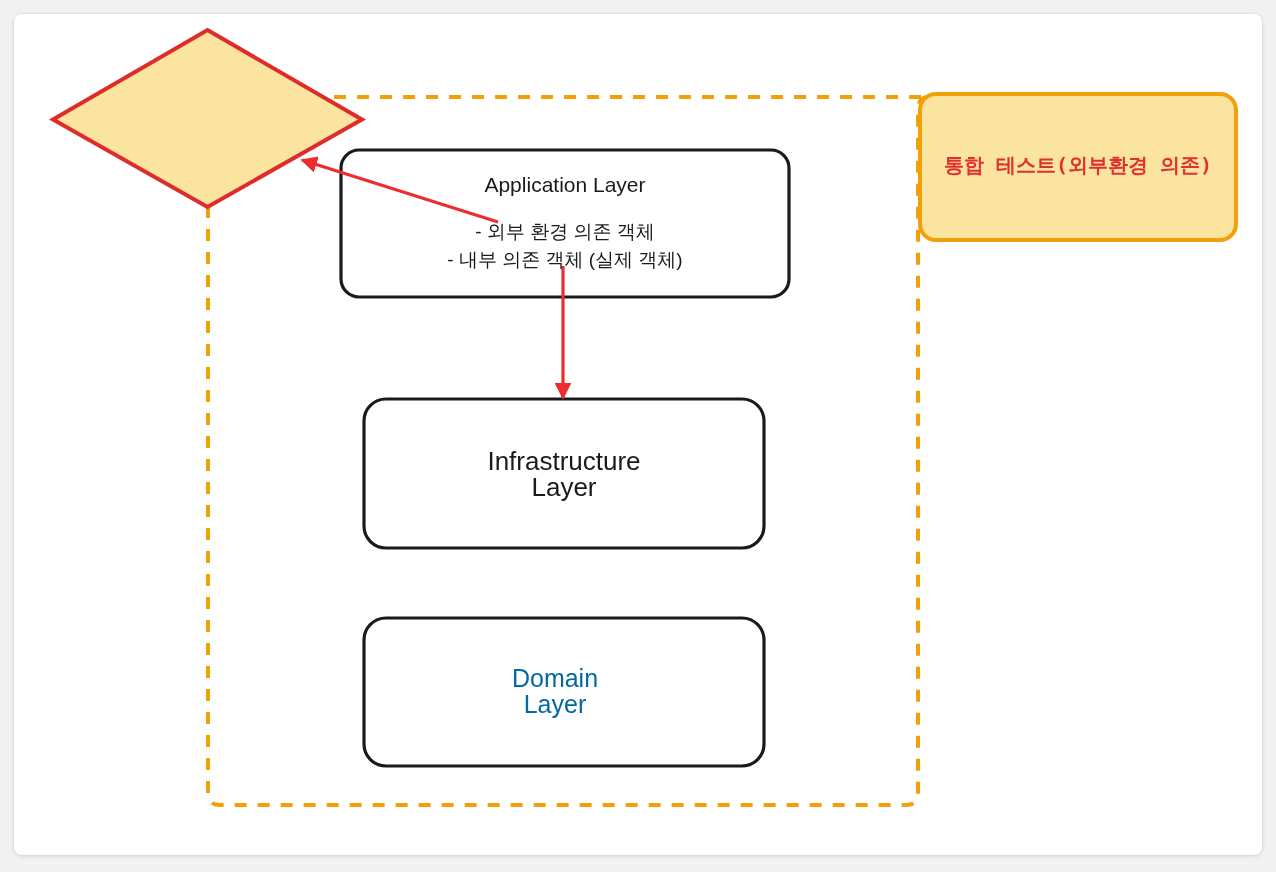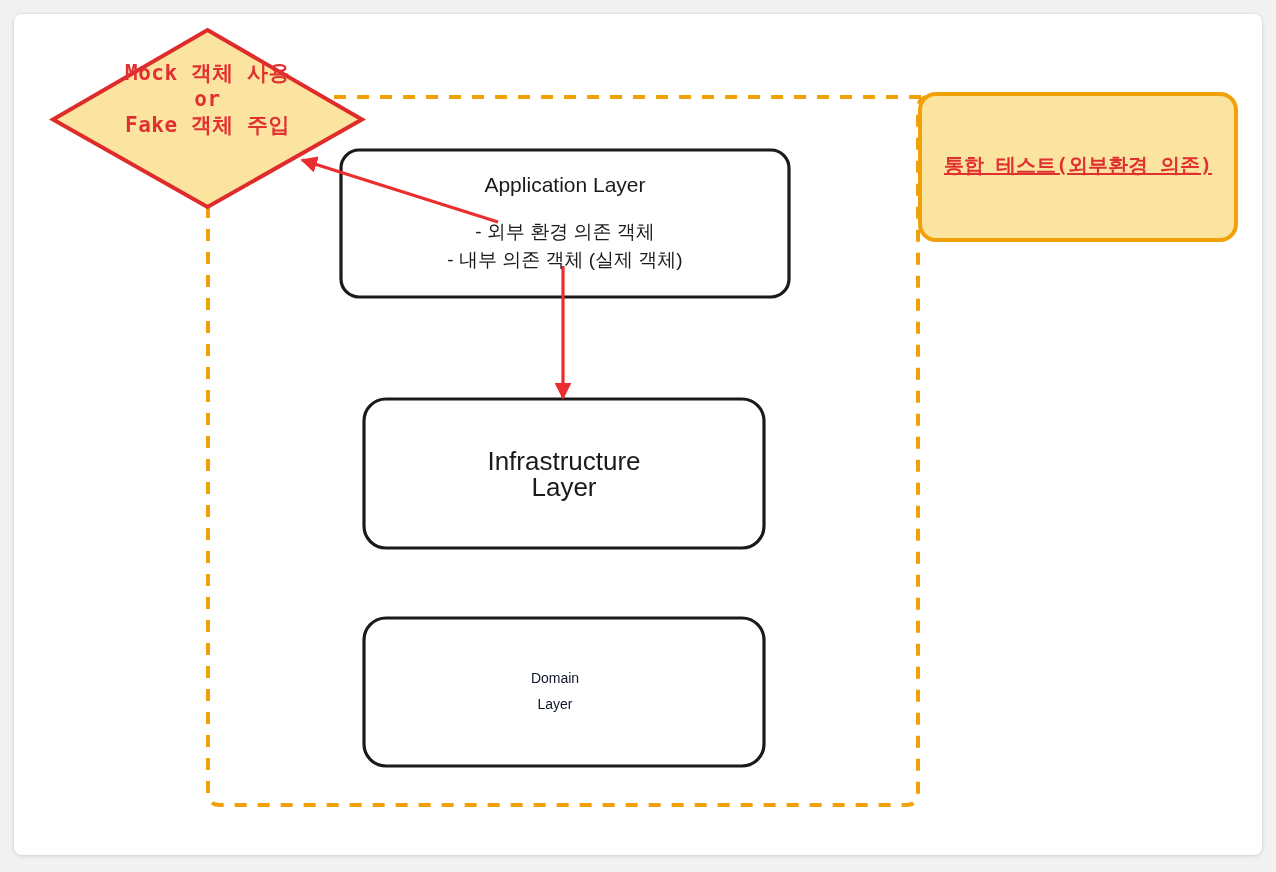--- a/index.html
+++ b/index.html
@@ -74,35 +74,34 @@
     width: 400px;
     color: #1a1a1a;
     font-size: 26px;
     line-height: 26px;
   }
   
   #domain-title {
     left: 364px;
     top: 665px;
     width: 382px;
-    color: #0f172a;
-    font-size: 14px;
+    color: #0369a1;
+    font-size: 25px;
     line-height: 26px;
   }
   
   #integration-label {
     left: 920px;
     top: 152px;
     width: 316px;
     color: #e03030;
     font-family: "DejaVu Sans Mono", monospace;
     font-size: 20px;
     line-height: 26px;
     font-weight: 700;
-    text-decoration: underline;
   }
 </style>
 </head>
 <body>
 
 <div id="page">
 
   <div id="card"></div>
 
   <svg id="canvas" viewBox="0 0 1276 872">
@@ -122,23 +121,20 @@
 
     <rect x="364" y="618" width="400" height="148" rx="22" ry="22" fill="#ffffff" stroke="#1a1a1a" stroke-width="3.2"></rect>
 
     <rect x="920" y="94" width="316" height="146" rx="16" ry="16" fill="#fbe3a0" stroke="#f2a007" stroke-width="4"></rect>
 
     <line x1="498" y1="222" x2="302" y2="160" stroke="#ec2d2d" stroke-width="3.2" marker-end="url(#arrowRed)"></line>
 
     <line x1="563" y1="266" x2="563" y2="398" stroke="#ec2d2d" stroke-width="3.2" marker-end="url(#arrowRed)"></line>
   </svg>
 
-  <div class="node-label" id="diamond-label">Mock 객체 사용
-or
-Fake 객체 주입</div>
 
   <div class="node-label" id="app-title">Application Layer</div>
 
   <div class="node-label" id="app-body">- 외부 환경 의존 객체
 - 내부 의존 객체 (실제 객체)</div>
 
   <div class="node-label" id="infra-title">Infrastructure
 Layer</div>
 
   <div class="node-label" id="domain-title">Domain

